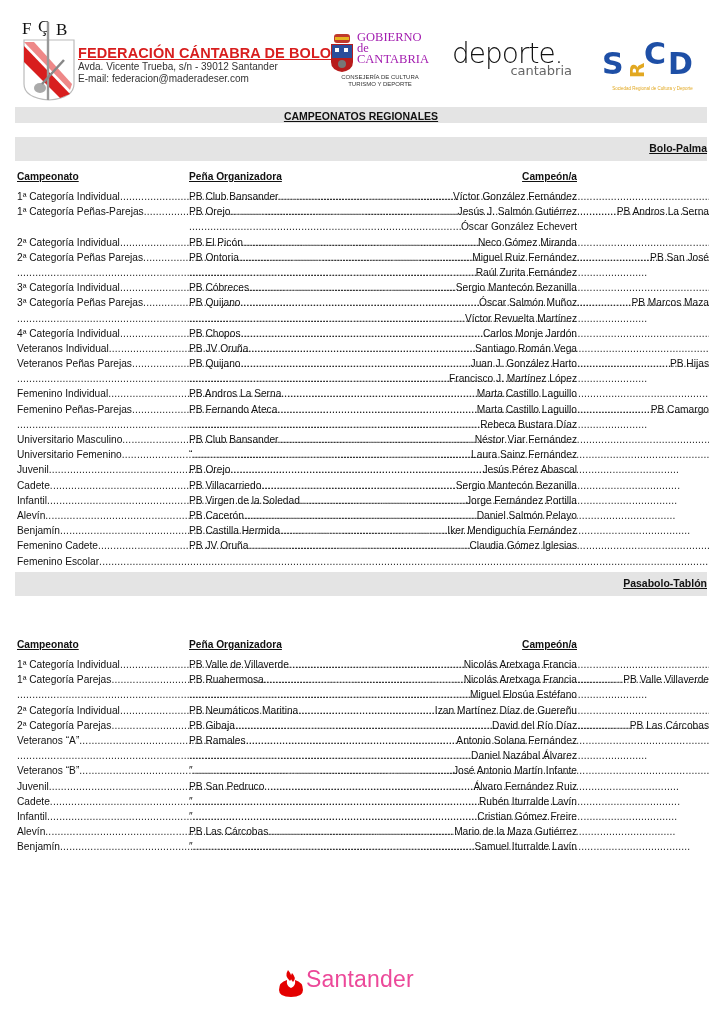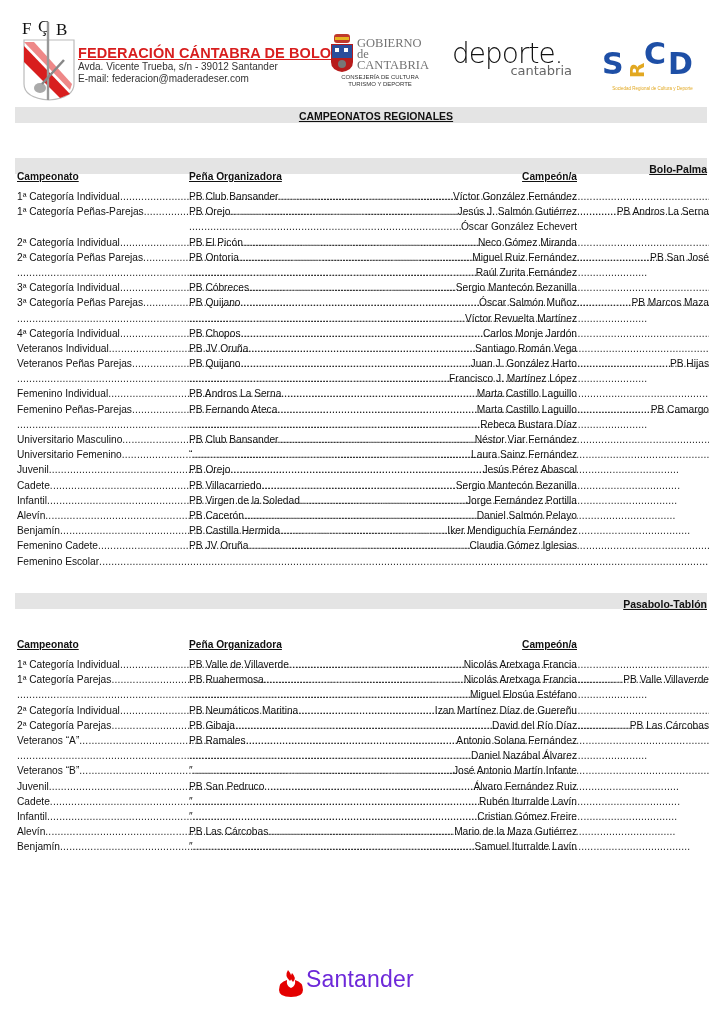--- a/index.html
+++ b/index.html
@@ -7,54 +7,54 @@
   body { position: relative; font-family: "Liberation Sans", sans-serif; color: #111; }
 
   
   .fcb-logo { position: absolute; left: 20px; top: 18px; width: 58px; height: 84px; }
   .fed-block { position: absolute; left: 78px; top: 45px; }
   .fed-title { color: #d81e1e; font-weight: bold; font-size: 14.5px; text-decoration: underline; letter-spacing: 0.1px; line-height: 16px; }
   .fed-line { font-size: 10px; color: #333; line-height: 11.5px; }
 
   .gob-logo { position: absolute; left: 330px; top: 32px; width: 100px; height: 60px; }
   .gob-shield { position: absolute; left: 0; top: 2px; width: 24px; height: 38px; }
-  .gob-text { position: absolute; left: 27px; top: 6px; font-family: "Liberation Serif", serif; font-size: 12.5px; line-height: 11px; color: #737373; }
+  .gob-text { position: absolute; left: 27px; top: 0; font-family: "Liberation Serif", serif; font-size: 12.5px; line-height: 11px; color: #a21caf; }
   .gob-sub { position: absolute; left: 0; top: 42px; width: 100px; text-align: center; font-size: 6px; line-height: 6.5px; color: #333; }
 
   .dep-logo { position: absolute; left: 452px; top: 40px; width: 130px; height: 46px; }
   .dep-main { font-family: "DejaVu Sans", sans-serif; font-size: 28px; line-height: 28px; color: #111; letter-spacing: -1px; font-weight: 300; }
   .dep-sub { font-family: "DejaVu Sans", sans-serif; font-size: 13px; color: #666; text-align: right; margin-right: 10px; margin-top: -4px; line-height: 14px; }
 
   .srcd-logo { position: absolute; left: 600px; top: 38px; width: 105px; height: 50px; }
   .srcd-sub { font-size: 4.5px; color: #e2a821; text-align: center; margin-top: 4px; }
 
   
   .bar { position: absolute; left: 15px; width: 692px; height: 16px; background: #e4e4e4; }
   .bar-title { position: absolute; top: 108px; text-align: center; font-weight: bold; font-size: 10.5px; line-height: 16px; }
   .bar-title span, .bar-right span { text-decoration: underline; }
-  .bar-right { text-align: right; font-weight: bold; font-size: 10.5px; line-height: 22px; height: 16px; margin-top: 21px; }
+  .bar-right { text-align: right; font-weight: bold; font-size: 10.5px; line-height: 22px; height: 24px; }
 
   
   .section { position: absolute; left: 17px; width: 692px; font-size: 10.2px; line-height: 15.2px; }
   .head-row { position: relative; height: 15px; font-weight: bold; }
   .head-row span { position: absolute; text-decoration: underline; }
   .h1 { left: 0; }
   .h2 { left: 172px; }
   .h3 { left: 0; width: 560px; text-align: right; }
   .row { position: relative; height: 15.2px; white-space: nowrap; }
   .c1 { position: absolute; left: 0; width: 172px; overflow: hidden; }
   .c23 { position: absolute; left: 172px; width: 388px; overflow: hidden; display: flex; justify-content: center; }
   .c4 { position: absolute; left: 560px; width: 132px; overflow: hidden; display: flex; }
   .lead { display: flex; width: 100%; overflow: hidden; }
   .dots { flex: 1; overflow: hidden; white-space: nowrap; color: #222; letter-spacing: 0.2px; }
   .dots::after { content: "................................................................................................................................................................................................................"; }
   .fix { flex: none; }
 
   .santander { position: absolute; left: 278px; top: 966px; width: 170px; height: 34px; }
-  .sant-text { position: absolute; left: 28px; top: 0; font-size: 23px; color: #6d28d9; font-family: "Liberation Sans", sans-serif; letter-spacing: 0.2px; }
+  .sant-text { position: absolute; left: 28px; top: 0; font-size: 23px; color: #ec4899; font-family: "Liberation Sans", sans-serif; letter-spacing: 0.2px; }
 </style>
 </head>
 <body>
 
 <svg class="fcb-logo" viewBox="0 0 58 84">
   <text x="2" y="16" font-family="Liberation Serif, serif" font-size="17" fill="#111">F</text>
   <text x="18" y="14" font-family="Liberation Serif, serif" font-size="17" fill="#111">Ç</text>
   <text x="36" y="17" font-family="Liberation Serif, serif" font-size="17" fill="#111">B</text>
   <path d="M4 22 L54 22 L54 66 Q54 80 29 82 Q4 80 4 66 Z" fill="#fff" stroke="#bbb" stroke-width="1.2"></path>
   <path d="M4 28 L4 44 L40 80 L50 76 Z" fill="#d81e1e"></path>
@@ -100,21 +100,21 @@
   <svg width="105" height="40" viewBox="0 0 105 40">
     <text x="2" y="36" font-family="DejaVu Sans, sans-serif" font-weight="bold" font-size="30" fill="#1e4fa6">S</text>
     <text x="26" y="38" font-family="DejaVu Sans, sans-serif" font-weight="bold" font-size="20" fill="#e2a821" transform="rotate(-90 36 30)">R</text>
     <text x="44" y="26" font-family="DejaVu Sans, sans-serif" font-weight="bold" font-size="30" fill="#1e4fa6">C</text>
     <text x="68" y="36" font-family="DejaVu Sans, sans-serif" font-weight="bold" font-size="30" fill="#1e4fa6">D</text>
   </svg>
   <div class="srcd-sub">Sociedad Regional de Cultura y Deporte</div>
 </div>
 
 <div class="bar" style="top:107px;"></div>
-<div class="bar-title" style="left:30px;width:692px;"><span>CAMPEONATOS REGIONALES</span></div>
+<div class="bar-title" style="left:15px;width:692px;"><span>CAMPEONATOS REGIONALES</span></div>
 
 <div class="bar bar-right" style="top:137px;"><span>Bolo-Palma</span></div>
 <div class="bar bar-right" style="top:572px;"><span>Pasabolo-Tablón</span></div>
 
 <div class="section" id="sec0" style="top:169px;">
     <div class="head-row">
       <span class="h1">Campeonato</span>
       <span class="h2">Peña Organizadora</span>
       <span class="h3">Campeón/a</span>
     </div>

